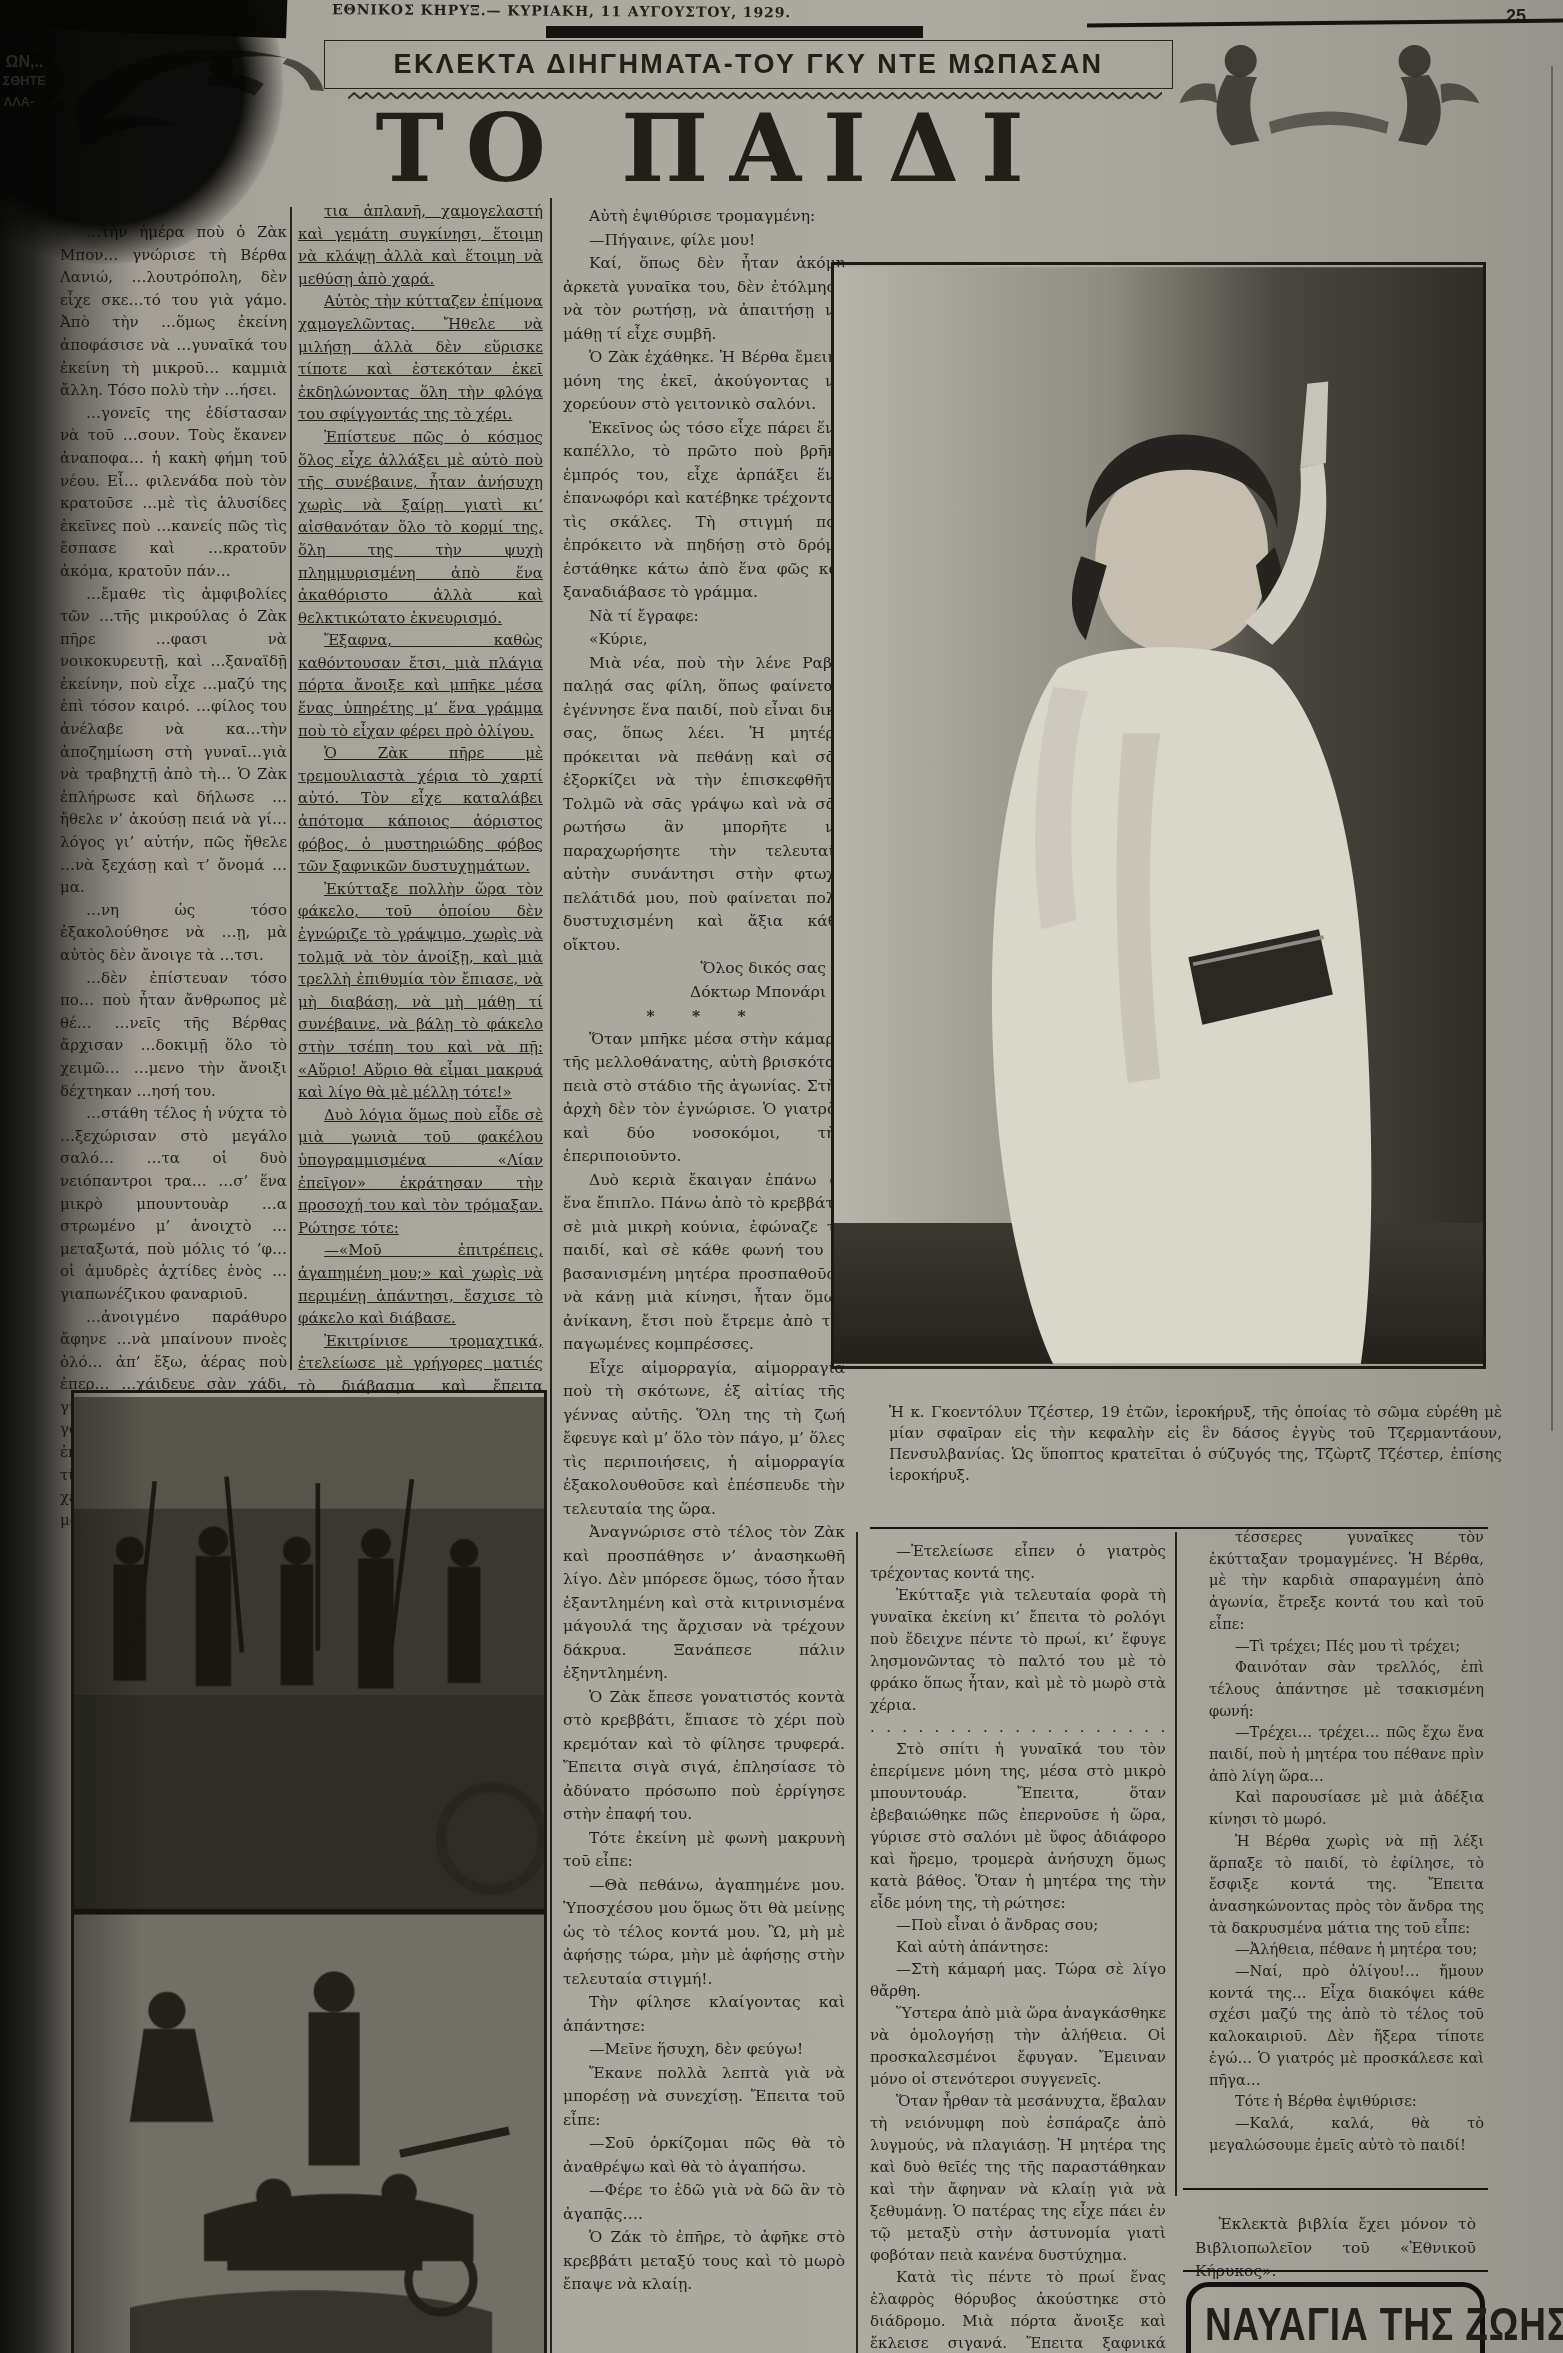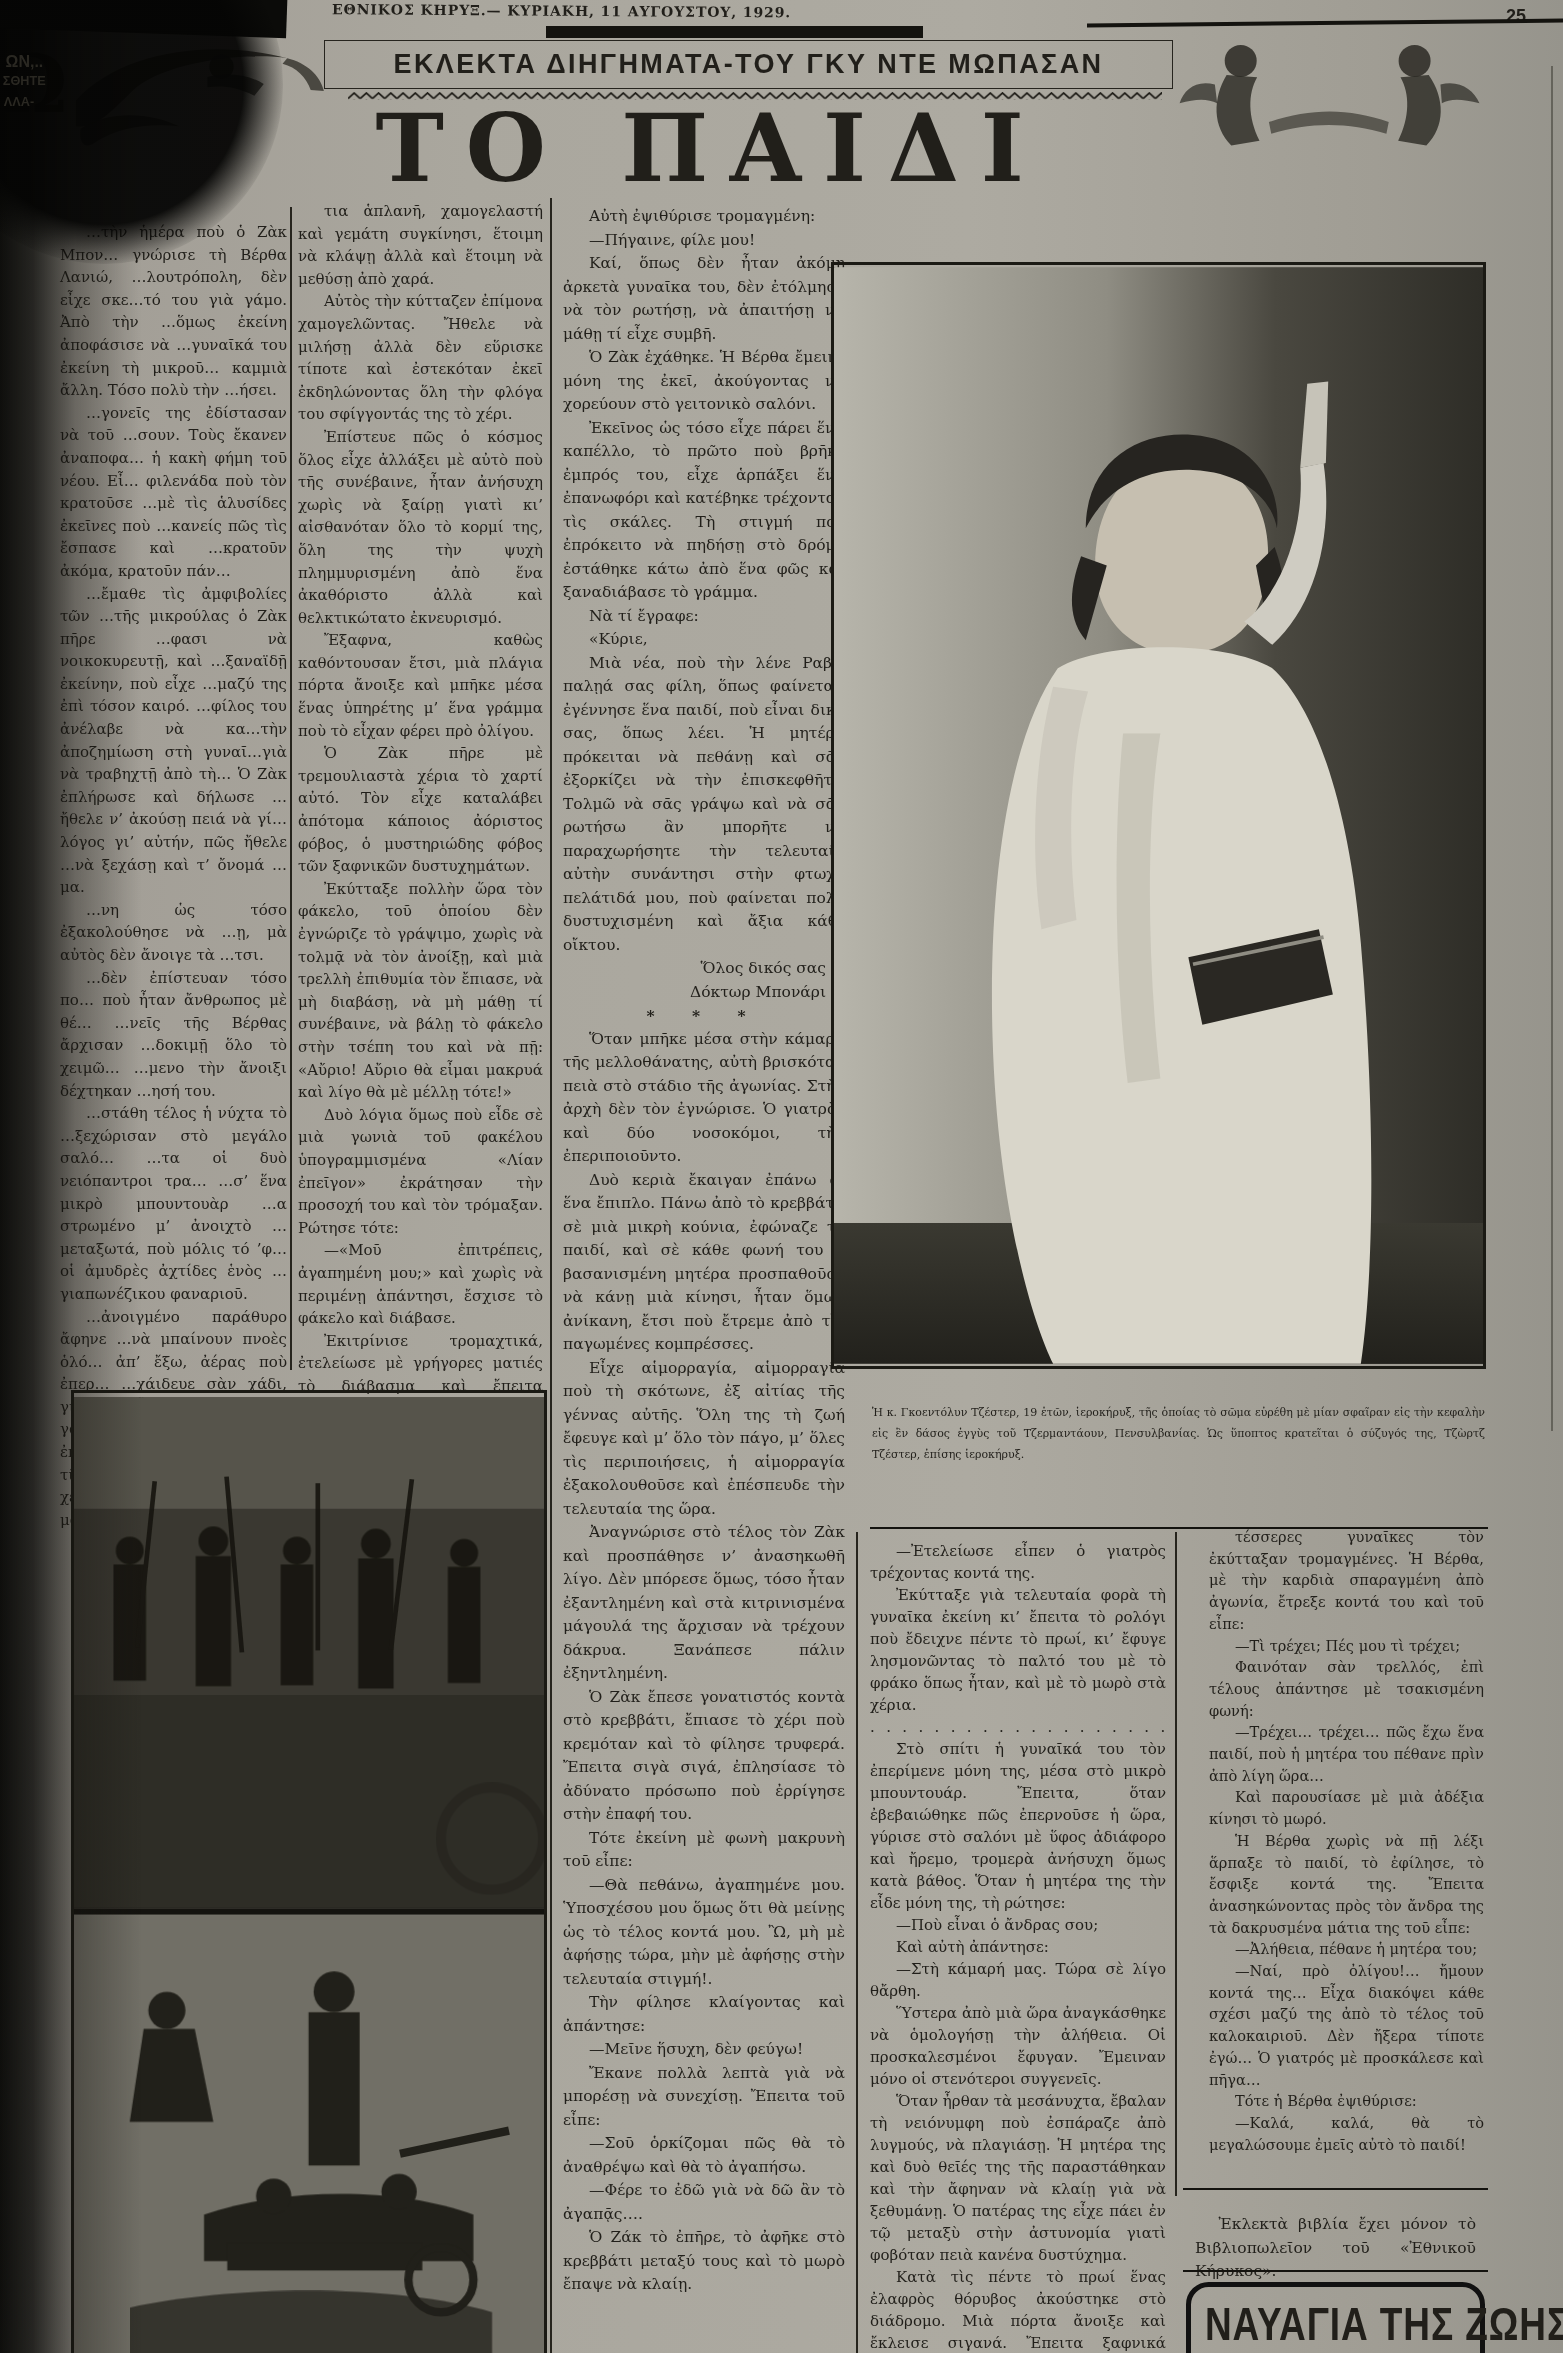--- a/index.html
+++ b/index.html
@@ -33,33 +33,33 @@
   
   .col{text-align:justify;}
   .col p{margin:0;text-indent:26px;line-height:1.5;}
   .al-right{text-align:right;text-indent:0 !important;padding-right:19px;}
   .al-center{text-align:center;text-indent:0 !important;}
   .stars{letter-spacing:16px;font-weight:bold;}
   .dots{white-space:nowrap;overflow:hidden;letter-spacing:3.3px;text-indent:0 !important;}
   .c1{left:60px;top:221px;width:227px;font-size:15px;}
   .c1 p{line-height:22.6px;}
   .c2{left:298px;top:200px;width:245px;font-size:15px;}
-  .c2 p{line-height:22.6px;}
+  .c2 p{line-height:22.6px;text-decoration:underline;}
   .c3{left:563px;top:205px;width:282px;font-size:15.5px;}
   .c3 p{line-height:23.5px;}
   .c4{left:870px;top:1540px;width:296px;font-size:15px;}
   .c4 p{line-height:22px;}
   .c5{left:1183px;top:1526px;width:301px;font-size:14.6px;}
   .c5 p{line-height:21.7px;margin-left:26px;}
   
   .vrule{width:1.9px;background:#26241d;}
   .hrule{height:2.4px;background:#14130f;}
   
   .photo{border:3.8px solid #1b1a14;box-sizing:border-box;}
-  .caption{font-size:11px;line-height:21px;text-align:justify;}
+  .caption{font-size:15px;line-height:21px;text-align:justify;margin-left:17px;}
   
   .adbox{left:1186px;top:2282px;width:299px;height:213px;border:5.6px solid #111;border-radius:22.6px;
      box-sizing:border-box;padding:12.2px 14px 0 14px;text-align:center;}
   .ad-title{font-family:"Liberation Sans",sans-serif;font-weight:bold;font-size:37px;letter-spacing:0.9px;
      transform:scaleY(1.25);white-space:nowrap;margin-top:4.7px;}
   .note{left:1183px;top:2201px;width:305px;font-size:15.5px;line-height:23.5px;text-align:justify;}
   .note p{margin:12px;text-indent:23.5px;}
 </style>
 </head>
 <body>

